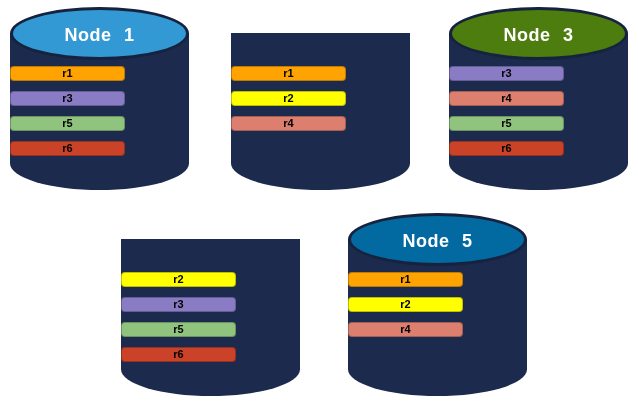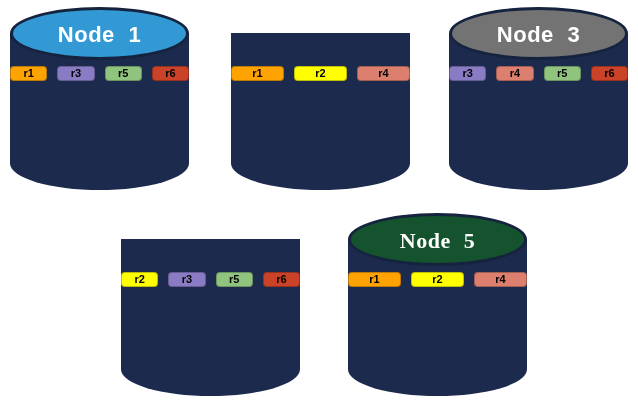--- a/index.html
+++ b/index.html
@@ -37,33 +37,34 @@
     height: 53px;
     border-radius: 50%;
     box-sizing: border-box;
     display: flex;
     align-items: center;
     justify-content: center;
   }
   .cyl-title {
     color: #ffffff;
     font-weight: bold;
-    font-size: 22px;
+    font-size: 18px;
     letter-spacing: 0.5px;
     word-spacing: 7px;
     text-align: center;
     line-height: 1;
     padding-top: 2px;
   }
   .bars {
     position: absolute;
     left: 0;
     top: 59px;
     width: 179px;
     display: flex;
+    flex-direction: column;
     gap: 10px;
   }
   .bar {
     width: 115px;
     height: 15px;
     border-radius: 4px;
     box-sizing: border-box;
     border: 1px solid rgba(0,0,0,0.25);
     display: flex;
     align-items: center;
@@ -96,21 +97,21 @@
     <div class="cyl-body" style="background: rgb(28, 42, 77);"></div>
     <div class="bars">
         <div class="bar" style="background: rgb(255, 163, 3);">r1</div>
         <div class="bar" style="background: rgb(255, 255, 0);">r2</div>
         <div class="bar" style="background: rgb(220, 127, 110);">r4</div>
       </div>
   </div>
 
   <div class="cylinder" style="left: 449px; top: 7px;">
     <div class="cyl-body" style="background: rgb(28, 42, 77);"></div>
-    <div class="cyl-top" style="background: #737373; border: 3px solid rgb(22, 35, 63);">
+    <div class="cyl-top" style="background: #4d7c0f; border: 3px solid rgb(22, 35, 63);">
       <div class="cyl-title">Node 3</div>
     </div>
     <div class="bars">
         <div class="bar" style="background: rgb(138, 124, 196);">r3</div>
         <div class="bar" style="background: rgb(220, 127, 110);">r4</div>
         <div class="bar" style="background: rgb(144, 196, 126);">r5</div>
         <div class="bar" style="background: rgb(202, 66, 39);">r6</div>
       </div>
   </div>
 
@@ -119,21 +120,21 @@
     <div class="bars">
         <div class="bar" style="background: rgb(255, 255, 0);">r2</div>
         <div class="bar" style="background: rgb(138, 124, 196);">r3</div>
         <div class="bar" style="background: rgb(144, 196, 126);">r5</div>
         <div class="bar" style="background: rgb(202, 66, 39);">r6</div>
       </div>
   </div>
 
   <div class="cylinder" style="left: 348px; top: 213px;">
     <div class="cyl-body" style="background: rgb(28, 42, 77);"></div>
-    <div class="cyl-top" style="background: #14532d; border: 3px solid rgb(22, 35, 63); font-family: Liberation Serif, serif;">
+    <div class="cyl-top" style="background: #0369a1; border: 3px solid rgb(22, 35, 63);">
       <div class="cyl-title">Node 5</div>
     </div>
     <div class="bars">
         <div class="bar" style="background: rgb(255, 163, 3);">r1</div>
         <div class="bar" style="background: rgb(255, 255, 0);">r2</div>
         <div class="bar" style="background: rgb(220, 127, 110);">r4</div>
       </div>
   </div>
 </div>
 

